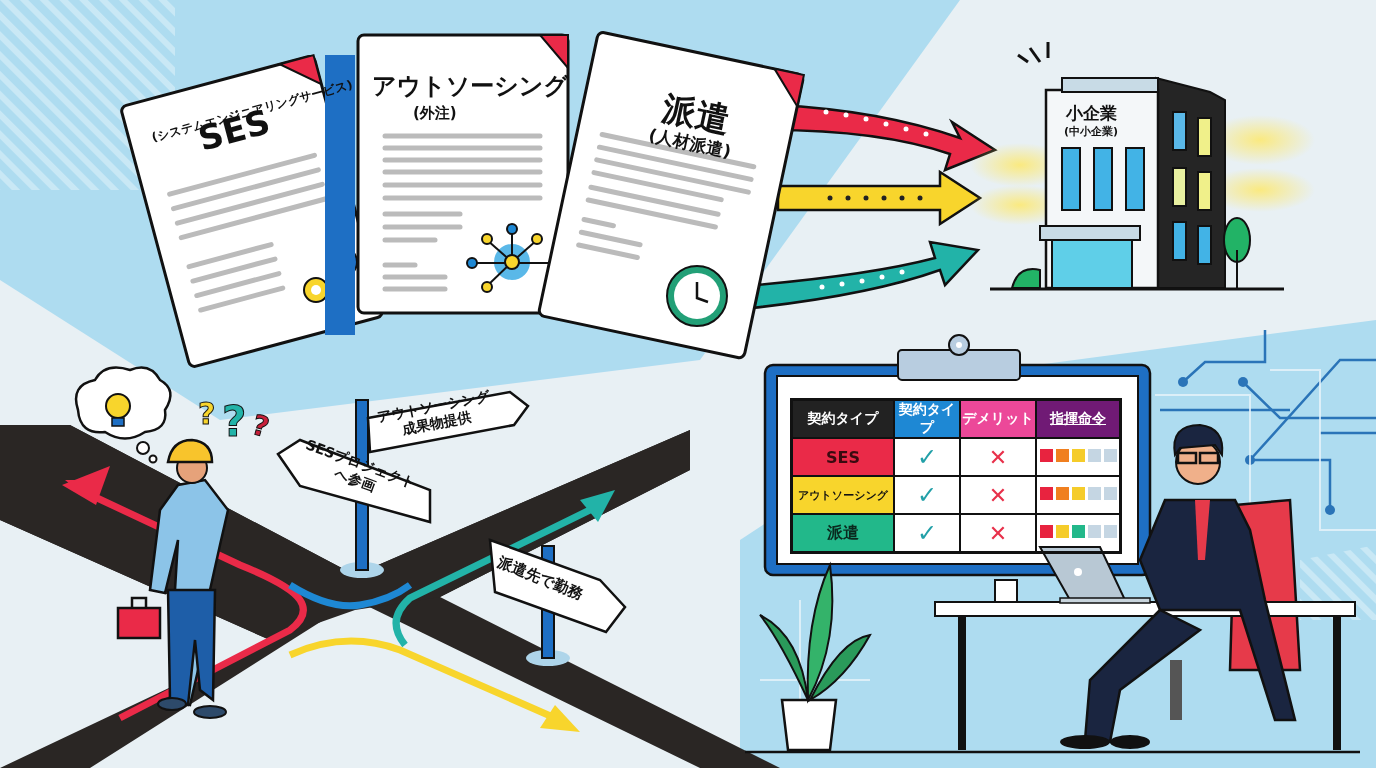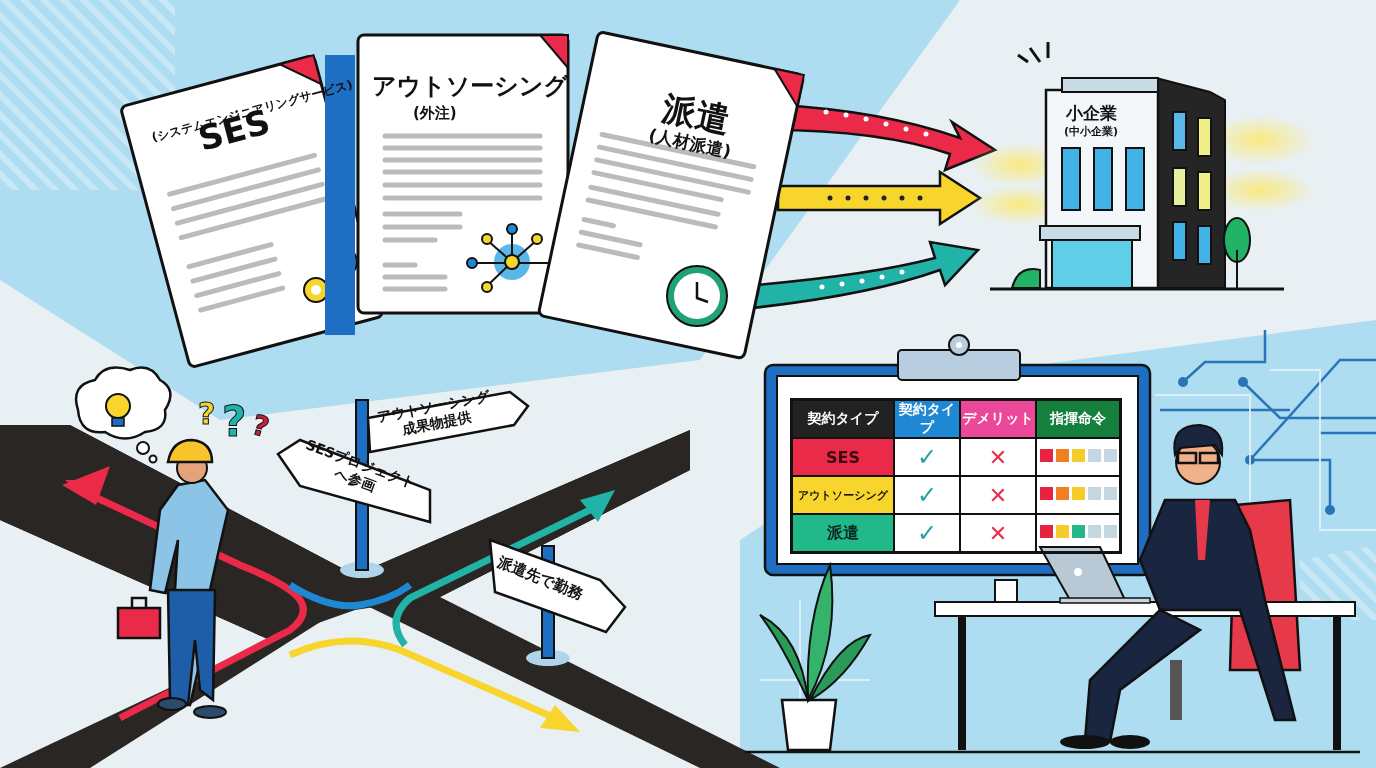--- a/index.html
+++ b/index.html
@@ -312,21 +312,21 @@
   <div>へ参画</div>
 </div>
 <div class="txt sign-txt" style="left:495px;top:570px;font-size:15px;transform:rotate(22deg);">派遣先で勤務</div>
 
 <table class="cmp">
   <thead>
     <tr>
       <th style="width:100px;background:#222;">契約タイプ</th>
       <th style="width:64px;background:#1e88d4;">契約タイプ</th>
       <th style="width:74px;background:#ec4899;">デメリット</th>
-      <th style="width:82px;background:#15803d;">指揮命令</th>
+      <th style="width:82px;background:#701a75;text-decoration:underline;">指揮命令</th>
     </tr>
   </thead>
   <tbody>
     <tr>
       <td style="background:#ea2a48;color:#3a0a10;font-size:16px;">SES</td>
       <td style="color:#22a0a8;font-size:24px;">✓</td>
       <td style="color:#e8304a;font-size:22px;">✕</td>
       <td><span class="bars">
               <span style="background:#e8233f"></span>
               <span style="background:#f07f1f"></span>

